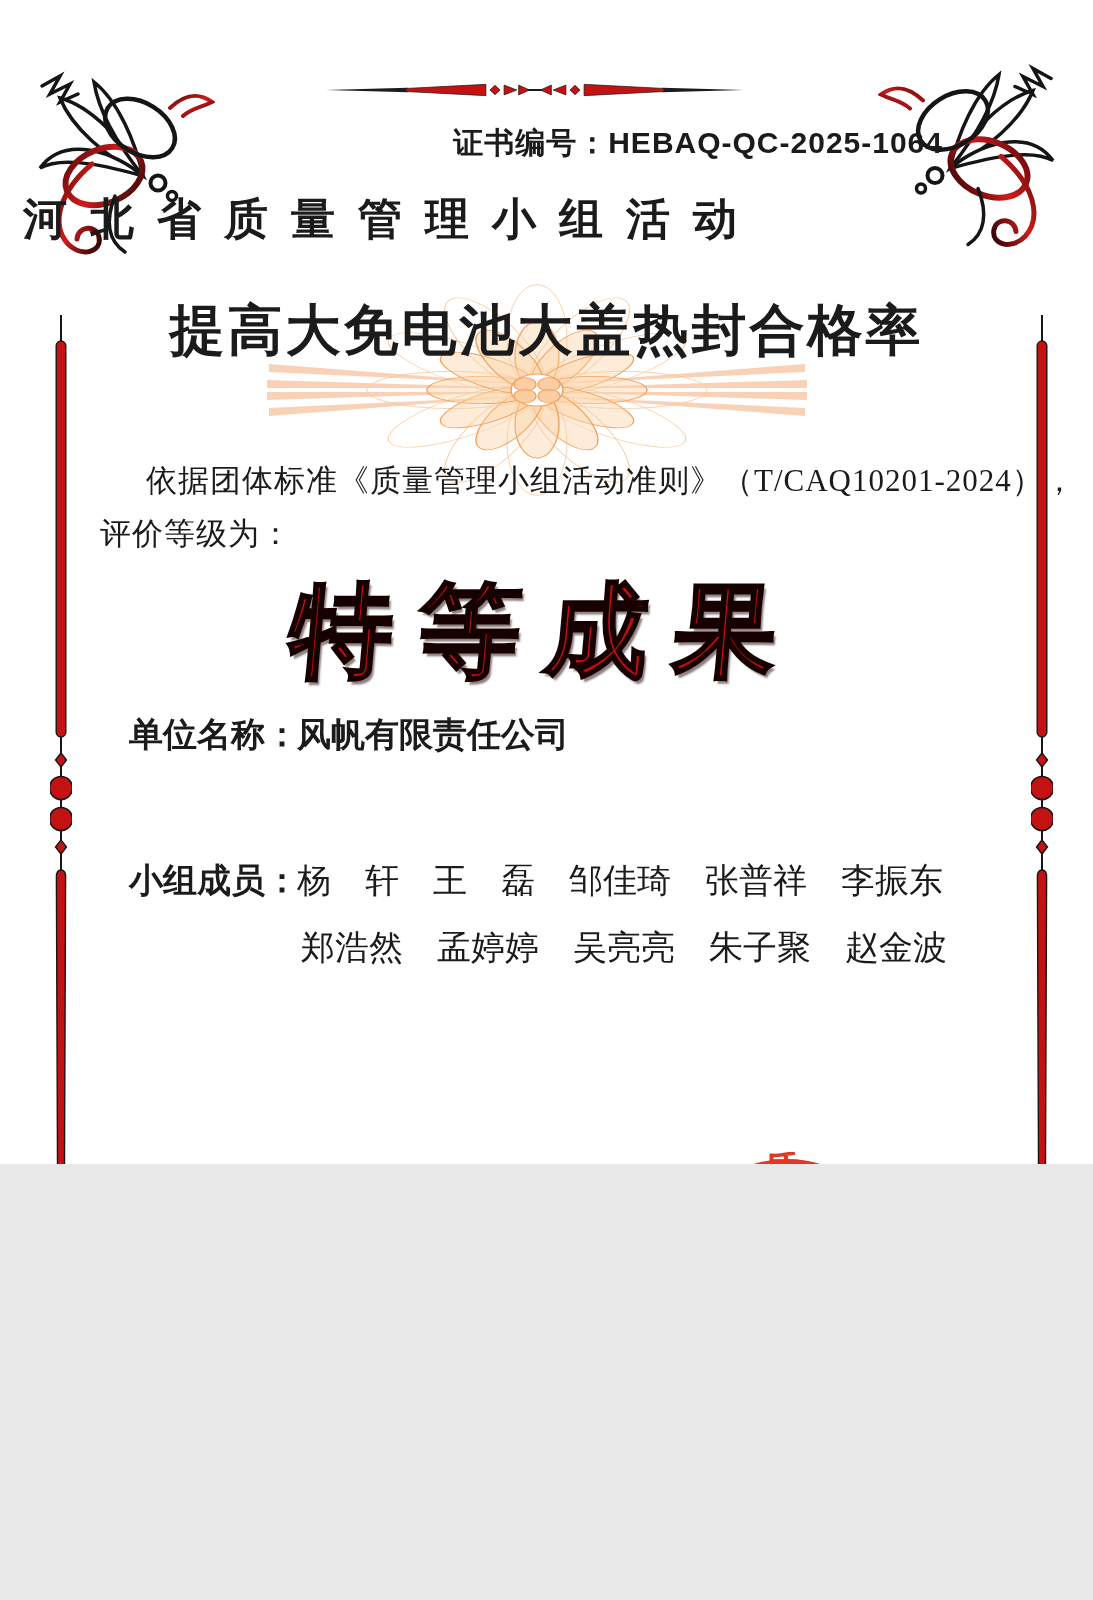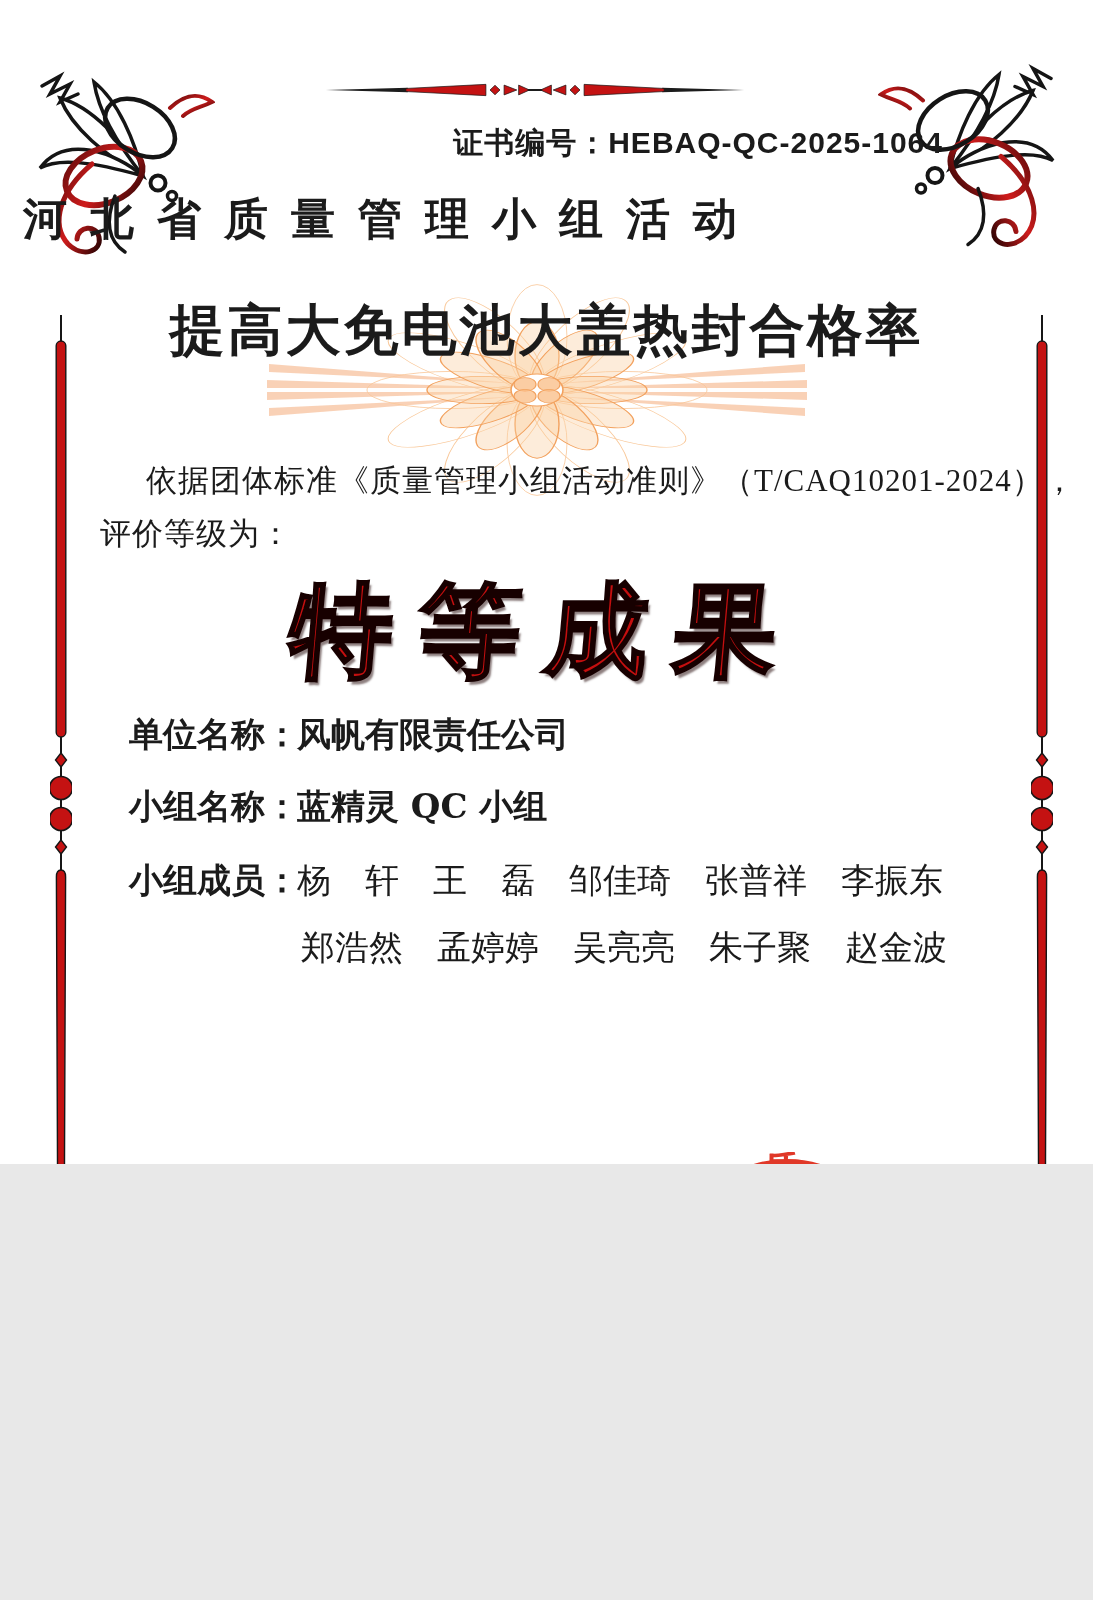--- a/index.html
+++ b/index.html
@@ -182,23 +182,20 @@
   <div class="txt cert-number">证书编号：HEBAQ-QC-2025-1064</div>
   <div class="txt main-title">河北省质量管理小组活动</div>
   <div class="txt subtitle">提高大免电池大盖热封合格率</div>
   <div class="txt basis1">依据团体标准《质量管理小组活动准则》（T/CAQ10201-2024），</div>
   <div class="txt basis2">评价等级为：</div>
   <div class="txt grade">特等成果</div>
 
   <div class="txt frow row-unit">
     <span class="flabel">单位名称：</span><span class="fvalue">风帆有限责任公司</span>
   </div>
-  <div class="txt frow row-group">
-    <span class="flabel">小组名称：</span><span class="fvalue">蓝精灵 QC 小组</span>
-  </div>
   <div class="txt row-members2">郑浩然　孟婷婷　吴亮亮　朱子聚　赵金波</div>
   <div class="txt frow row-members">
     <span class="flabel">小组成员：</span><span class="fvalue">杨　轩　王　磊　邹佳琦　张普祥　李振东</span>
   </div>
 
   <svg class="seal" width="238" height="238" viewBox="0 0 240 240">
     <defs>
       <path id="sealArc" d="M47.9,170.5 A88,88 0 1 1 192.1,170.5" fill="none"></path>
     </defs>
     <circle cx="120" cy="120" r="109" fill="none" stroke="var(--seal_red)" stroke-width="8"></circle>

